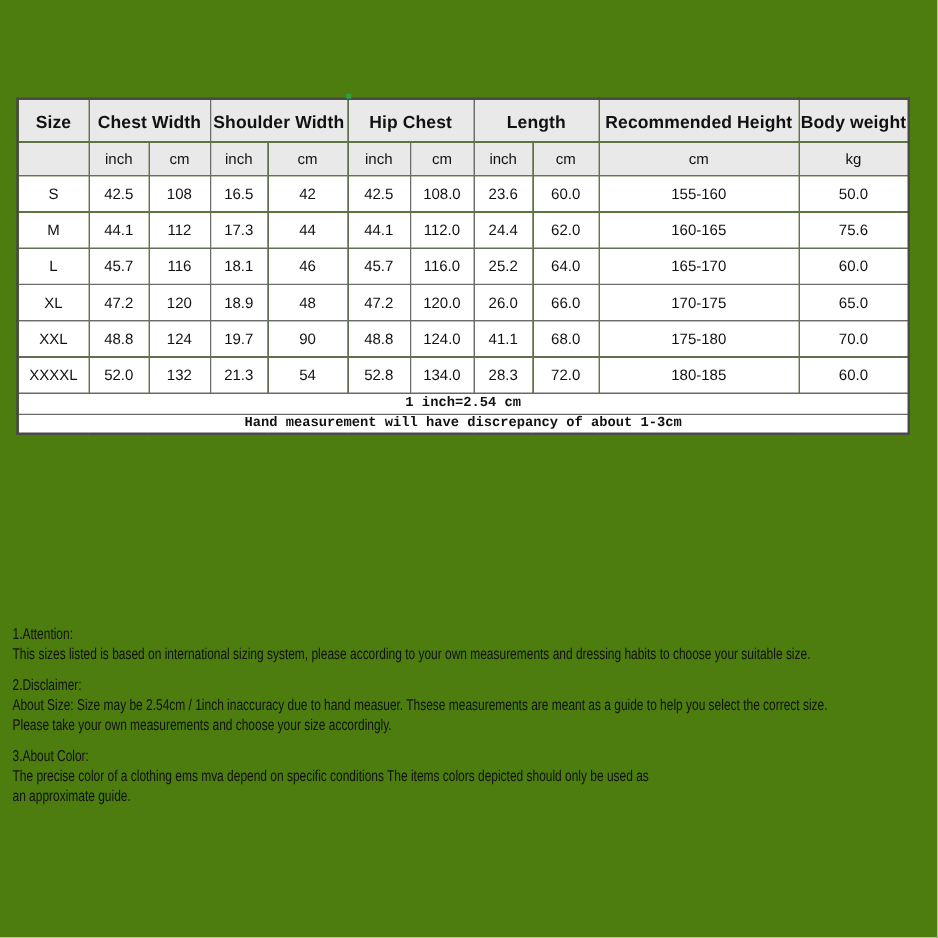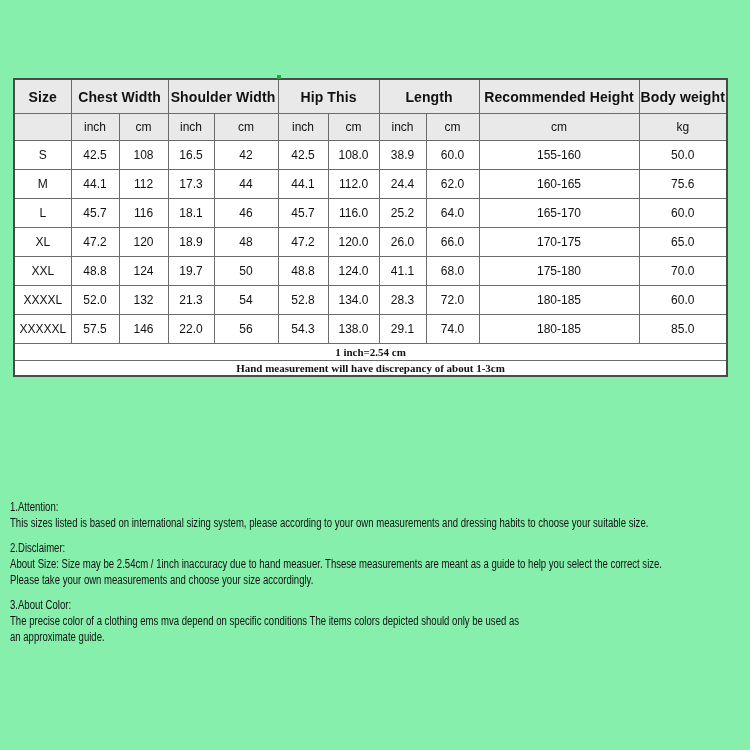--- a/index.html
+++ b/index.html
@@ -9,21 +9,21 @@
     height: 750px;
     background: #ffffff;
     overflow: hidden;
     font-family: "Liberation Sans", sans-serif;
     color: #111111;
   }
   #stage {
     position: relative;
     width: 750px;
     height: 750px;
-    background: #86efac;
+    background: #4d7c0f;
   }
 
   
   #chart-wrap {
     position: absolute;
     left: 13px;
     top: 78px;
   }
   table.size-chart {
     border-collapse: collapse;
@@ -52,21 +52,21 @@
     font-size: 12px;
     font-weight: normal;
     background: #e9e9e9;
   }
   tr.data-row td {
     height: 28px;
     font-size: 12px;
     background: #ffffff;
   }
   tr.footnote-row td {
-    font-family: Liberation Serif, serif;
+    font-family: Liberation Mono, monospace;
     font-weight: bold;
     font-size: 11px;
     background: #ffffff;
   }
   tr.footnote-row.first td { height: 16px; }
   tr.footnote-row.second td { height: 14px; }
 
   
   #green-tick {
     position: absolute;
@@ -112,21 +112,21 @@
         <col style="width:47px">
           <col style="width:53px">
         <col style="width:160px">
         <col style="width:88px">
       </colgroup>
       <thead>
           <tr class="group-row">
             <th colspan="1">Size</th>
             <th colspan="2">Chest Width</th>
             <th colspan="2">Shoulder Width</th>
-            <th colspan="2">Hip This</th>
+            <th colspan="2">Hip Chest</th>
             <th colspan="2">Length</th>
             <th colspan="1">Recommended Height</th>
             <th colspan="1">Body weight</th>
           </tr>
           <tr class="unit-row">
             <td></td>
             <td>inch</td>
             <td>cm</td>
             <td>inch</td>
             <td>cm</td>
@@ -140,21 +140,21 @@
         </thead>
       <tbody>
           <tr class="data-row">
             <td>S</td>
             <td>42.5</td>
             <td>108</td>
             <td>16.5</td>
             <td>42</td>
             <td>42.5</td>
             <td>108.0</td>
-            <td>38.9</td>
+            <td>23.6</td>
             <td>60.0</td>
             <td>155-160</td>
             <td>50.0</td>
           </tr>
           <tr class="data-row">
             <td>M</td>
             <td>44.1</td>
             <td>112</td>
             <td>17.3</td>
             <td>44</td>
@@ -189,53 +189,40 @@
             <td>26.0</td>
             <td>66.0</td>
             <td>170-175</td>
             <td>65.0</td>
           </tr>
           <tr class="data-row">
             <td>XXL</td>
             <td>48.8</td>
             <td>124</td>
             <td>19.7</td>
-            <td>50</td>
+            <td>90</td>
             <td>48.8</td>
             <td>124.0</td>
             <td>41.1</td>
             <td>68.0</td>
             <td>175-180</td>
             <td>70.0</td>
           </tr>
           <tr class="data-row">
             <td>XXXXL</td>
             <td>52.0</td>
             <td>132</td>
             <td>21.3</td>
             <td>54</td>
             <td>52.8</td>
             <td>134.0</td>
             <td>28.3</td>
             <td>72.0</td>
             <td>180-185</td>
             <td>60.0</td>
-          </tr>
-          <tr class="data-row">
-            <td>XXXXXL</td>
-            <td>57.5</td>
-            <td>146</td>
-            <td>22.0</td>
-            <td>56</td>
-            <td>54.3</td>
-            <td>138.0</td>
-            <td>29.1</td>
-            <td>74.0</td>
-            <td>180-185</td>
-            <td>85.0</td>
           </tr>
         </tbody>
       <tfoot>
           <tr class="footnote-row first">
             <td colspan="11">1 inch=2.54 cm</td>
           </tr>
           <tr class="footnote-row second">
             <td colspan="11">Hand measurement will have discrepancy of about 1-3cm</td>
           </tr>
         </tfoot>

